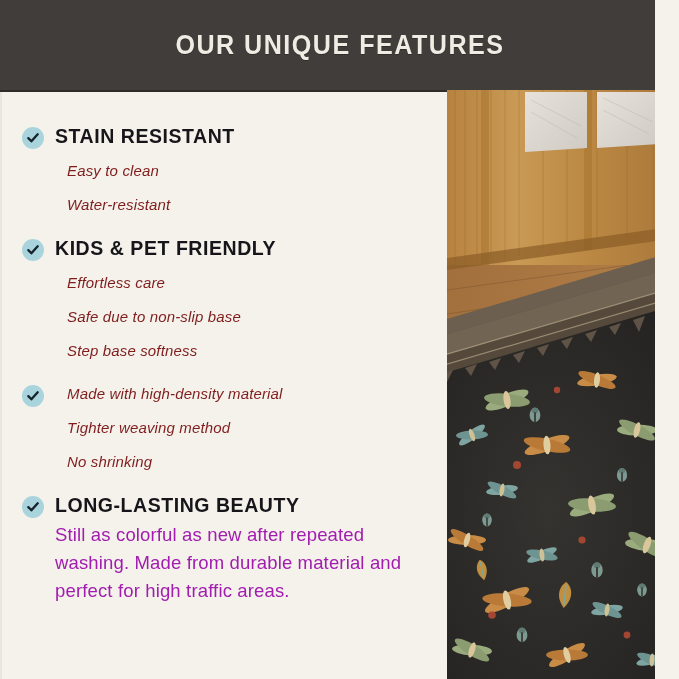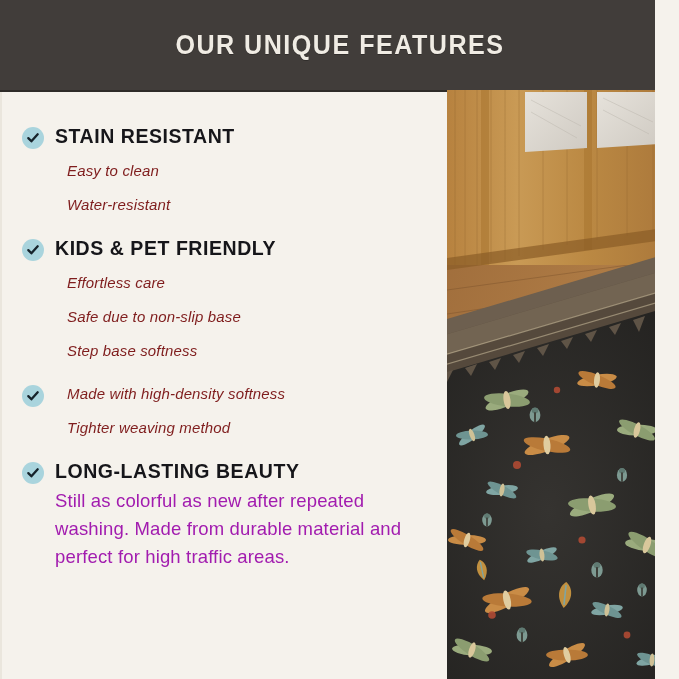--- a/index.html
+++ b/index.html
@@ -122,22 +122,23 @@
       <p class="feature-line">Safe due to non-slip base</p>
       <p class="feature-line">Step base softness</p>
     </div>
 
     <div class="feature">
       <span class="check-badge">
         <svg width="14" height="14" viewBox="0 0 14 14" aria-hidden="true">
           <path d="M2.3 7.1 L5.4 10.3 L11.7 3.3" fill="none" stroke="#16232b" stroke-width="2.3" stroke-linecap="round" stroke-linejoin="round"></path>
         </svg>
       </span>
-      <p class="feature-line">Made with high-density softness</p>
+      <p class="feature-line">Made with high-density material</p>
       <p class="feature-line">Tighter weaving method</p>
+      <p class="feature-line">No shrinking</p>
     </div>
 
     <div class="feature">
       <span class="check-badge">
         <svg width="14" height="14" viewBox="0 0 14 14" aria-hidden="true">
           <path d="M2.3 7.1 L5.4 10.3 L11.7 3.3" fill="none" stroke="#16232b" stroke-width="2.3" stroke-linecap="round" stroke-linejoin="round"></path>
         </svg>
       </span>
       <p class="feature-title">LONG-LASTING BEAUTY</p>
       <p class="feature-para">Still as colorful as new after repeated washing. Made from durable material and perfect for high traffic areas.</p>

